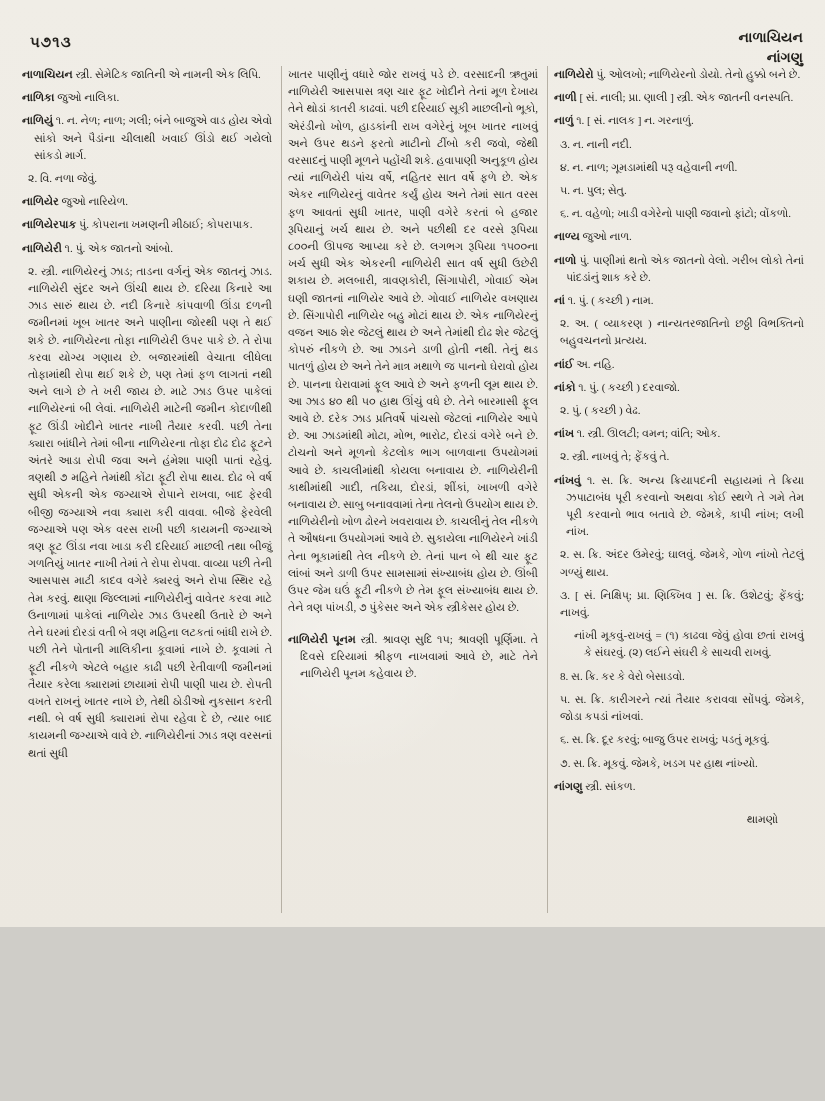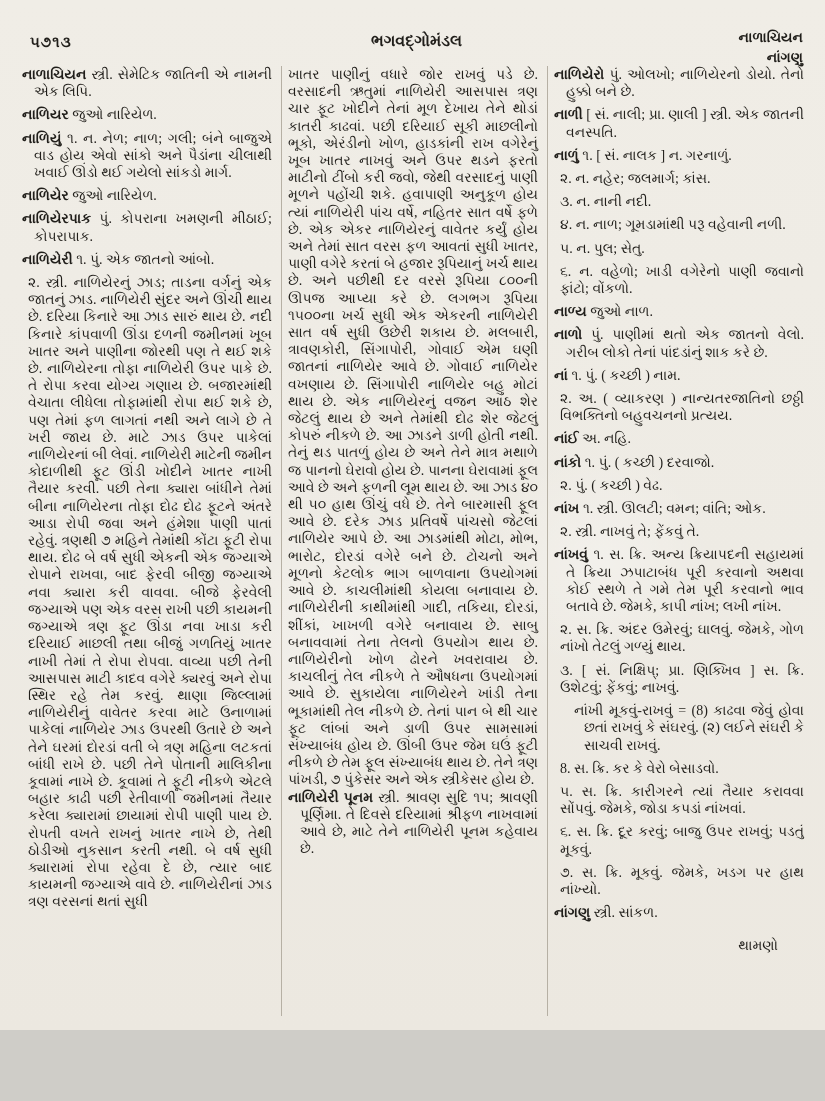--- a/index.html
+++ b/index.html
@@ -2,21 +2,21 @@
 <html lang="gu"><head>
 <meta charset="utf-8">
 <style>
   html,body{margin:0;padding:0;}
   body{
     background:#cfcdc8;
     font-family:"Liberation Serif","DejaVu Serif",serif;
   }
   .page{
     position:relative;
-    width:825px;height:1030px;
+    width:825px;height:927px;
     margin:0 auto;
     background:
       radial-gradient(circle 190px at 345px 640px, rgba(255,255,255,.35), rgba(255,255,255,0) 70%),
       radial-gradient(circle 160px at 600px 560px, rgba(255,255,255,.28), rgba(255,255,255,0) 70%),
       linear-gradient(180deg,#f0ede6 0%,#eeebe4 55%,#ece8e0 100%);
     color:#201e1a;
     overflow:hidden;
     box-shadow:0 0 6px rgba(0,0,0,.35);
   }
   .hdr{
@@ -28,83 +28,82 @@
   .hdr .guide{position:absolute;right:0;top:0;text-align:right;line-height:20px;font-size:14px;}
   .cols{
     position:absolute;top:66px;left:16px;right:12px;bottom:14px;
     display:flex;
   }
   .col{
     flex:1 1 0;
     padding:0 9px 0 6px;
     overflow:hidden;
     text-align:justify;
-    font-size:14px;
+    font-size:11px;
     line-height:17.2px;
   }
   .col.rule{border-right:1px solid #b6b0a4;}
   .blk{margin:0 0 6px 0;}
   .entry{padding-left:12px;text-indent:-12px;}
   .sub{margin-left:6px;}
-  .cont{margin-bottom:0;}
+  .cont{margin-bottom:14px;}
   .idiom{padding-left:30px;text-indent:-10px;}
   .verse{padding-left:38px;white-space:pre-line;margin-bottom:0;}
   .signature{text-align:right;padding-right:26px;margin-top:16px;}
   .headword{font-weight:bold;}
 </style>
 </head>
 <body>
 
 <div class="page">
 
   <div class="hdr">
     <span class="pageno">૫૭૧૩</span>
-    <span class="title">ભગવદ્ગોમંડલ</span>
     <span class="guide">
       <span>નાળાચિયન</span><br>
       <span>નાંગણુ</span>
     </span>
   </div>
 
   <div class="cols">
     <div class="col rule">
         <p class="blk entry"><span class="headword">નાળાચિયન </span>સ્ત્રી. સેમેટિક જાતિની એ નામની એક લિપિ.</p>
-        <p class="blk entry"><span class="headword">નાળિયર </span>જુઓ નારિયેળ.</p>
+        <p class="blk entry"><span class="headword">નાળિકા </span>જુઓ નાલિકા.</p>
         <p class="blk entry"><span class="headword">નાળિયું </span>૧. ન. નેળ; નાળ; ગલી; બંને બાજુએ વાડ હોય એવો સાંકો અને પૈડાંના ચીલાથી ખવાઈ ઊંડો થઈ ગયેલો સાંકડો માર્ગ.</p>
+        <p class="blk sub">૨. વિ. નળા જેવું.</p>
         <p class="blk entry"><span class="headword">નાળિયેર </span>જુઓ નારિયેળ.</p>
         <p class="blk entry"><span class="headword">નાળિયેરપાક </span>પું. કોપરાના ખમણની મીઠાઈ; કોપરાપાક.</p>
         <p class="blk entry"><span class="headword">નાળિયેરી </span>૧. પું. એક જાતનો આંબો.</p>
         <p class="blk sub">૨. સ્ત્રી. નાળિયેરનું ઝાડ; તાડના વર્ગનું એક જાતનું ઝાડ. નાળિયેરી સુંદર અને ઊંચી થાય છે. દરિયા કિનારે આ ઝાડ સારું થાય છે. નદી કિનારે કાંપવાળી ઊંડા દળની જમીનમાં ખૂબ ખાતર અને પાણીના જોરથી પણ તે થઈ શકે છે. નાળિયેરના તોફા નાળિયેરી ઉપર પાકે છે. તે રોપા કરવા યોગ્ય ગણાય છે. બજારમાંથી વેચાતા લીધેલા તોફામાંથી રોપા થઈ શકે છે, પણ તેમાં ફળ લાગતાં નથી અને લાગે છે તે ખરી જાય છે. માટે ઝાડ ઉપર પાકેલાં નાળિયેરનાં બી લેવાં. નાળિયેરી માટેની જમીન કોદાળીથી ફૂટ ઊંડી ખોદીને ખાતર નાખી તૈયાર કરવી. પછી તેના ક્યારા બાંધીને તેમાં બીના નાળિયેરના તોફા દોઢ દોઢ ફૂટને અંતરે આડા રોપી જવા અને હંમેશા પાણી પાતાં રહેવું. ત્રણથી ૭ મહિને તેમાંથી કોંટા ફૂટી રોપા થાય. દોઢ બે વર્ષ સુધી એકની એક જગ્યાએ રોપાને રાખવા, બાદ ફેરવી બીજી જગ્યાએ નવા ક્યારા કરી વાવવા. બીજે ફેરવેલી જગ્યાએ પણ એક વરસ રાખી પછી કાયમની જગ્યાએ ત્રણ ફૂટ ઊંડા નવા ખાડા કરી દરિયાઈ માછલી તથા બીજું ગળતિયું ખાતર નાખી તેમાં તે રોપા રોપવા. વાવ્યા પછી તેની આસપાસ માટી કાદવ વગેરે ક્યરવું અને રોપા સ્થિર રહે તેમ કરવું. થાણા જિલ્લામાં નાળિયેરીનું વાવેતર કરવા માટે ઉનાળામાં પાકેલાં નાળિયેર ઝાડ ઉપરથી ઉતારે છે અને તેને ઘરમાં દોરડાં વતી બે ત્રણ મહિના લટકતાં બાંધી રાખે છે. પછી તેને પોતાની માલિકીના કૂવામાં નાખે છે. કૂવામાં તે ફૂટી નીકળે એટલે બહાર કાઢી પછી રેતીવાળી જમીનમાં તૈયાર કરેલા ક્યારામાં છાયામાં રોપી પાણી પાય છે. રોપતી વખતે રાખનું ખાતર નાખે છે, તેથી ઠોડીઓ નુકસાન કરતી નથી. બે વર્ષ સુધી ક્યારામાં રોપા રહેવા દે છે, ત્યાર બાદ કાયમની જગ્યાએ વાવે છે. નાળિયેરીનાં ઝાડ ત્રણ વરસનાં થતાં સુધી</p>
       </div>
     <div class="col rule">
         <p class="blk cont">ખાતર પાણીનું વધારે જોર રાખવું પડે છે. વરસાદની ઋતુમાં નાળિયેરી આસપાસ ત્રણ ચાર ફૂટ ખોદીને તેનાં મૂળ દેખાય તેને થોડાં કાતરી કાઢવાં. પછી દરિયાઈ સૂકી માછલીનો ભૂકો, એરંડીનો ખોળ, હાડકાંની રાખ વગેરેનું ખૂબ ખાતર નાખવું અને ઉપર થડને ફરતો માટીનો ટીંબો કરી જવો, જેથી વરસાદનું પાણી મૂળને પહોંચી શકે. હવાપાણી અનુકૂળ હોય ત્યાં નાળિયેરી પાંચ વર્ષે, નહિતર સાત વર્ષે ફળે છે. એક એકર નાળિયેરનું વાવેતર કર્યું હોય અને તેમાં સાત વરસ ફળ આવતાં સુધી ખાતર, પાણી વગેરે કરતાં બે હજાર રૂપિયાનું ખર્ચ થાય છે. અને પછીથી દર વરસે રૂપિયા ૮૦૦ની ઊપજ આપ્યા કરે છે. લગભગ રૂપિયા ૧૫૦૦ના ખર્ચ સુધી એક એકરની નાળિયેરી સાત વર્ષ સુધી ઉછેરી શકાય છે. મલબારી, ત્રાવણકોરી, સિંગાપોરી, ગોવાઈ એમ ઘણી જાતનાં નાળિયેર આવે છે. ગોવાઈ નાળિયેર વખણાય છે. સિંગાપોરી નાળિયેર બહુ મોટાં થાય છે. એક નાળિયેરનું વજન આઠ શેર જેટલું થાય છે અને તેમાંથી દોઢ શેર જેટલું કોપરું નીકળે છે. આ ઝાડને ડાળી હોતી નથી. તેનું થડ પાતળું હોય છે અને તેને માત્ર મથાળે જ પાનનો ઘેરાવો હોય છે. પાનના ઘેરાવામાં ફૂલ આવે છે અને ફળની લૂમ થાય છે. આ ઝાડ ૪૦ થી ૫૦ હાથ ઊંચું વધે છે. તેને બારમાસી ફૂલ આવે છે. દરેક ઝાડ પ્રતિવર્ષે પાંચસો જેટલાં નાળિયેર આપે છે. આ ઝાડમાંથી મોટા, મોભ, ભારોટ, દોરડાં વગેરે બને છે. ટોચનો અને મૂળનો કેટલોક ભાગ બાળવાના ઉપયોગમાં આવે છે. કાચલીમાંથી કોયલા બનાવાય છે. નાળિયેરીની કાથીમાંથી ગાદી, તકિયા, દોરડાં, શીંકાં, ખાખળી વગેરે બનાવાય છે. સાબુ બનાવવામાં તેના તેલનો ઉપયોગ થાય છે. નાળિયેરીનો ખોળ ઢોરને ખવરાવાય છે. કાચલીનું તેલ નીકળે તે ઔષધના ઉપયોગમાં આવે છે. સુકાયેલા નાળિયેરને ખાંડી તેના ભૂકામાંથી તેલ નીકળે છે. તેનાં પાન બે થી ચાર ફૂટ લાંબાં અને ડાળી ઉપર સામસામાં સંખ્યાબંધ હોય છે. ઊંબી ઉપર જેમ ઘઉં ફૂટી નીકળે છે તેમ ફૂલ સંખ્યાબંધ થાય છે. તેને ત્રણ પાંખડી, ૭ પુંકેસર અને એક સ્ત્રીકેસર હોય છે.</p>
         <p class="blk entry"><span class="headword">નાળિયેરી પૂનમ </span>સ્ત્રી. શ્રાવણ સુદિ ૧૫; શ્રાવણી પૂર્ણિમા. તે દિવસે દરિયામાં શ્રીફળ નાખવામાં આવે છે, માટે તેને નાળિયેરી પૂનમ કહેવાય છે.</p>
       </div>
     <div class="col">
         <p class="blk entry"><span class="headword">નાળિયેરો </span>પું. ઓલખો; નાળિયેરનો ડોયો. તેનો હુક્કો બને છે.</p>
         <p class="blk entry"><span class="headword">નાળી </span>[ સં. નાલી; પ્રા. ણાલી ] સ્ત્રી. એક જાતની વનસ્પતિ.</p>
         <p class="blk entry"><span class="headword">નાળું </span>૧. [ સં. નાલક ] ન. ગરનાળું.</p>
-        <p class="blk sub">૨. ન. નહેર; જલમાર્ગ; કાંસ.</p>
         <p class="blk sub">૩. ન. નાની નદી.</p>
         <p class="blk sub">૪. ન. નાળ; ગૂમડામાંથી પરૂ વહેવાની નળી.</p>
         <p class="blk sub">૫. ન. પુલ; સેતુ.</p>
         <p class="blk sub">૬. ન. વહેળો; ખાડી વગેરેનો પાણી જવાનો ફાંટો; વોંકળો.</p>
         <p class="blk entry"><span class="headword">નાળ્ય </span>જુઓ નાળ.</p>
         <p class="blk entry"><span class="headword">નાળો </span>પું. પાણીમાં થતો એક જાતનો વેલો. ગરીબ લોકો તેનાં પાંદડાંનું શાક કરે છે.</p>
         <p class="blk entry"><span class="headword">નાં </span>૧. પું. ( કચ્છી ) નામ.</p>
         <p class="blk sub">૨. અ. ( વ્યાકરણ ) નાન્યતરજાતિનો છઠ્ઠી વિભક્તિનો બહુવચનનો પ્રત્યય.</p>
         <p class="blk entry"><span class="headword">નાંઈ </span>અ. નહિ.</p>
         <p class="blk entry"><span class="headword">નાંકો </span>૧. પું. ( કચ્છી ) દરવાજો.</p>
         <p class="blk sub">૨. પું. ( કચ્છી ) વેઢ.</p>
         <p class="blk entry"><span class="headword">નાંખ </span>૧. સ્ત્રી. ઊલટી; વમન; વાંતિ; ઓક.</p>
         <p class="blk sub">૨. સ્ત્રી. નાખવું તે; ફેંકવું તે.</p>
         <p class="blk entry"><span class="headword">નાંખવું </span>૧. સ. ક્રિ. અન્ય ક્રિયાપદની સહાયમાં તે ક્રિયા ઝપાટાબંધ પૂરી કરવાનો અથવા કોઈ સ્થળે તે ગમે તેમ પૂરી કરવાનો ભાવ બતાવે છે. જેમકે, કાપી નાંખ; લખી નાંખ.</p>
         <p class="blk sub">૨. સ. ક્રિ. અંદર ઉમેરવું; ઘાલવું. જેમકે, ગોળ નાંખો તેટલું ગળ્યું થાય.</p>
         <p class="blk sub">૩. [ સં. નિક્ષિપ્; પ્રા. ણિક્ખિવ ] સ. ક્રિ. ઉશેટવું; ફેંકવું; નાખવું.</p>
-        <p class="blk idiom">નાંખી મૂકવું-રાખવું = (8) કાઢવા જેવું હોવા છતાં રાખવું કે સંઘરવું. (૨) લઈને સંઘરી કે સાચવી રાખવું.</p>
+        <p class="blk idiom">નાંખી મૂકવું-રાખવું = (૧) કાઢવા જેવું હોવા છતાં રાખવું કે સંઘરવું. (૨) લઈને સંઘરી કે સાચવી રાખવું.</p>
         <p class="blk sub">8. સ. ક્રિ. કર કે વેરો બેસાડવો.</p>
         <p class="blk sub">૫. સ. ક્રિ. કારીગરને ત્યાં તૈયાર કરાવવા સોંપવું. જેમકે, જોડા કપડાં નાંખવાં.</p>
         <p class="blk sub">૬. સ. ક્રિ. દૂર કરવું; બાજુ ઉપર રાખવું; પડતું મૂકવું.</p>
         <p class="blk sub">૭. સ. ક્રિ. મૂકવું. જેમકે, ખડગ પર હાથ નાંખ્યો.</p>
         <p class="blk entry"><span class="headword">નાંગણુ </span>સ્ત્રી. સાંકળ.</p>
         <p class="blk signature">થામણો</p>
       </div>
   </div>
 
 </div>

